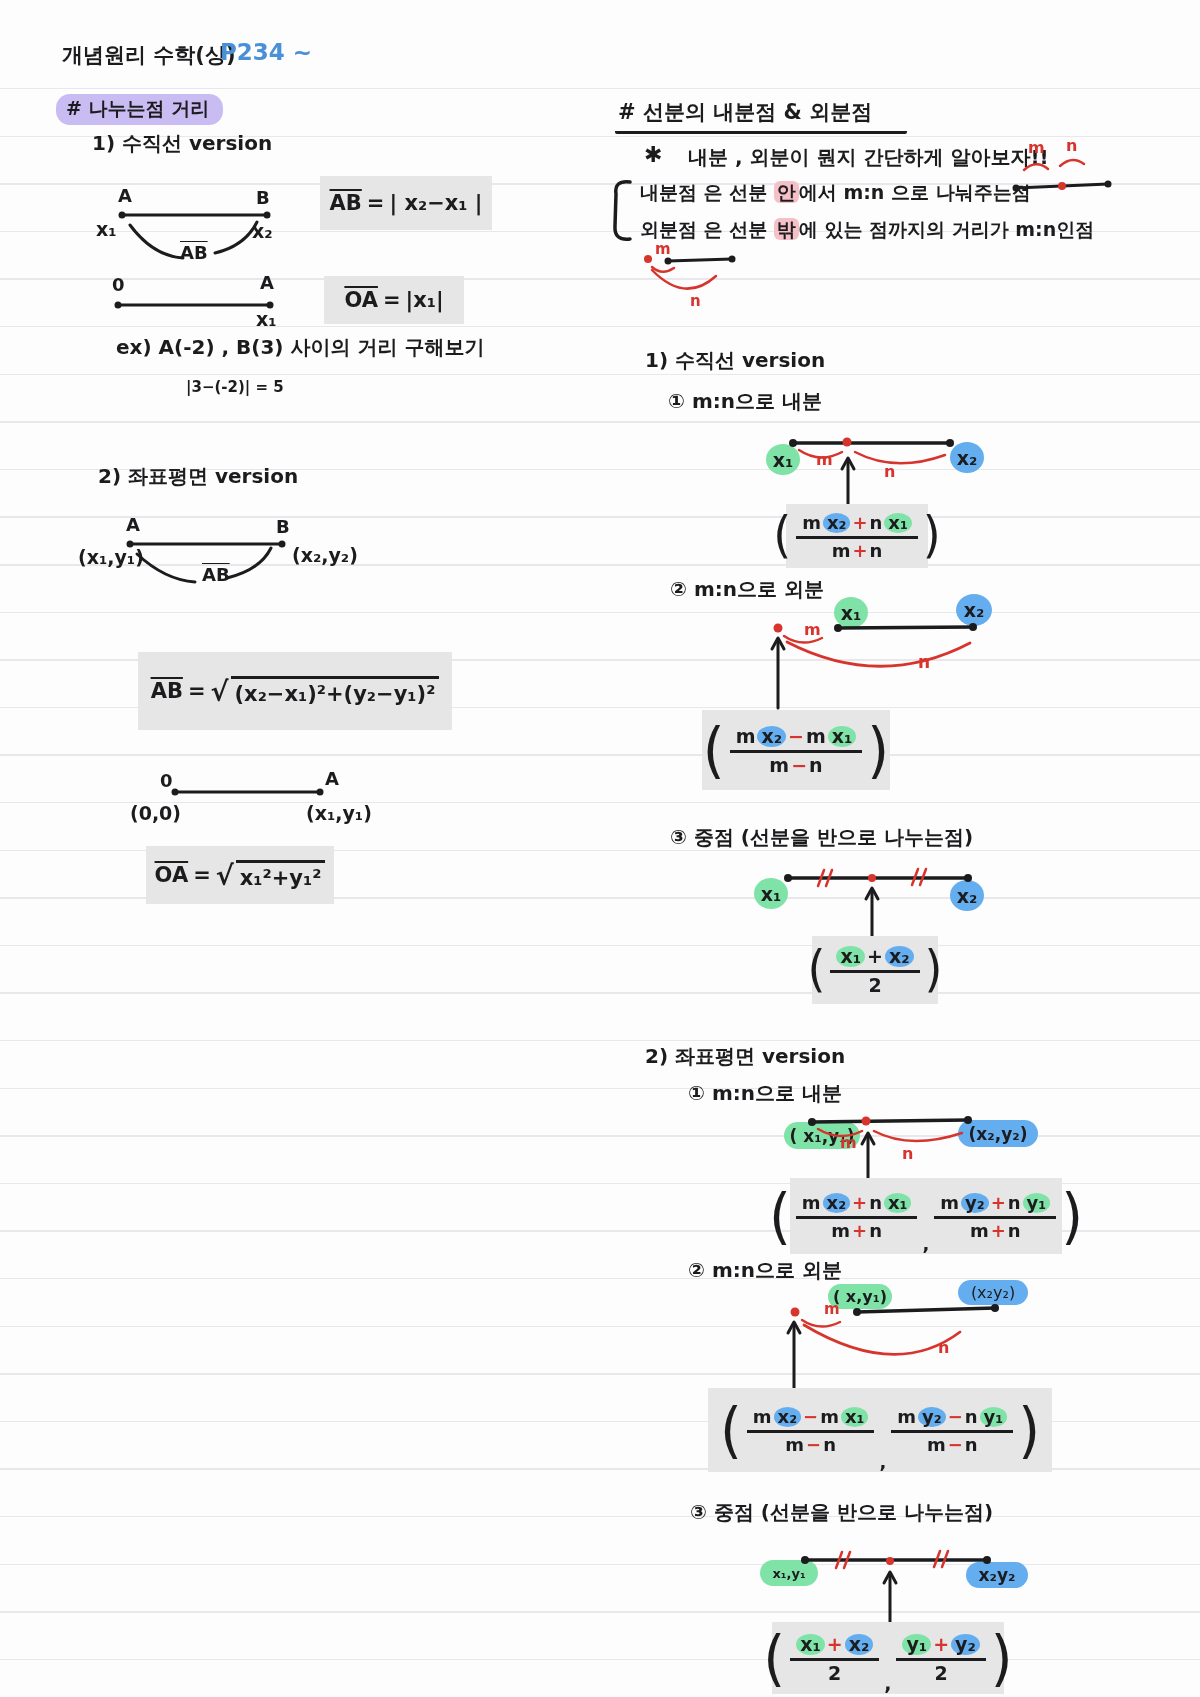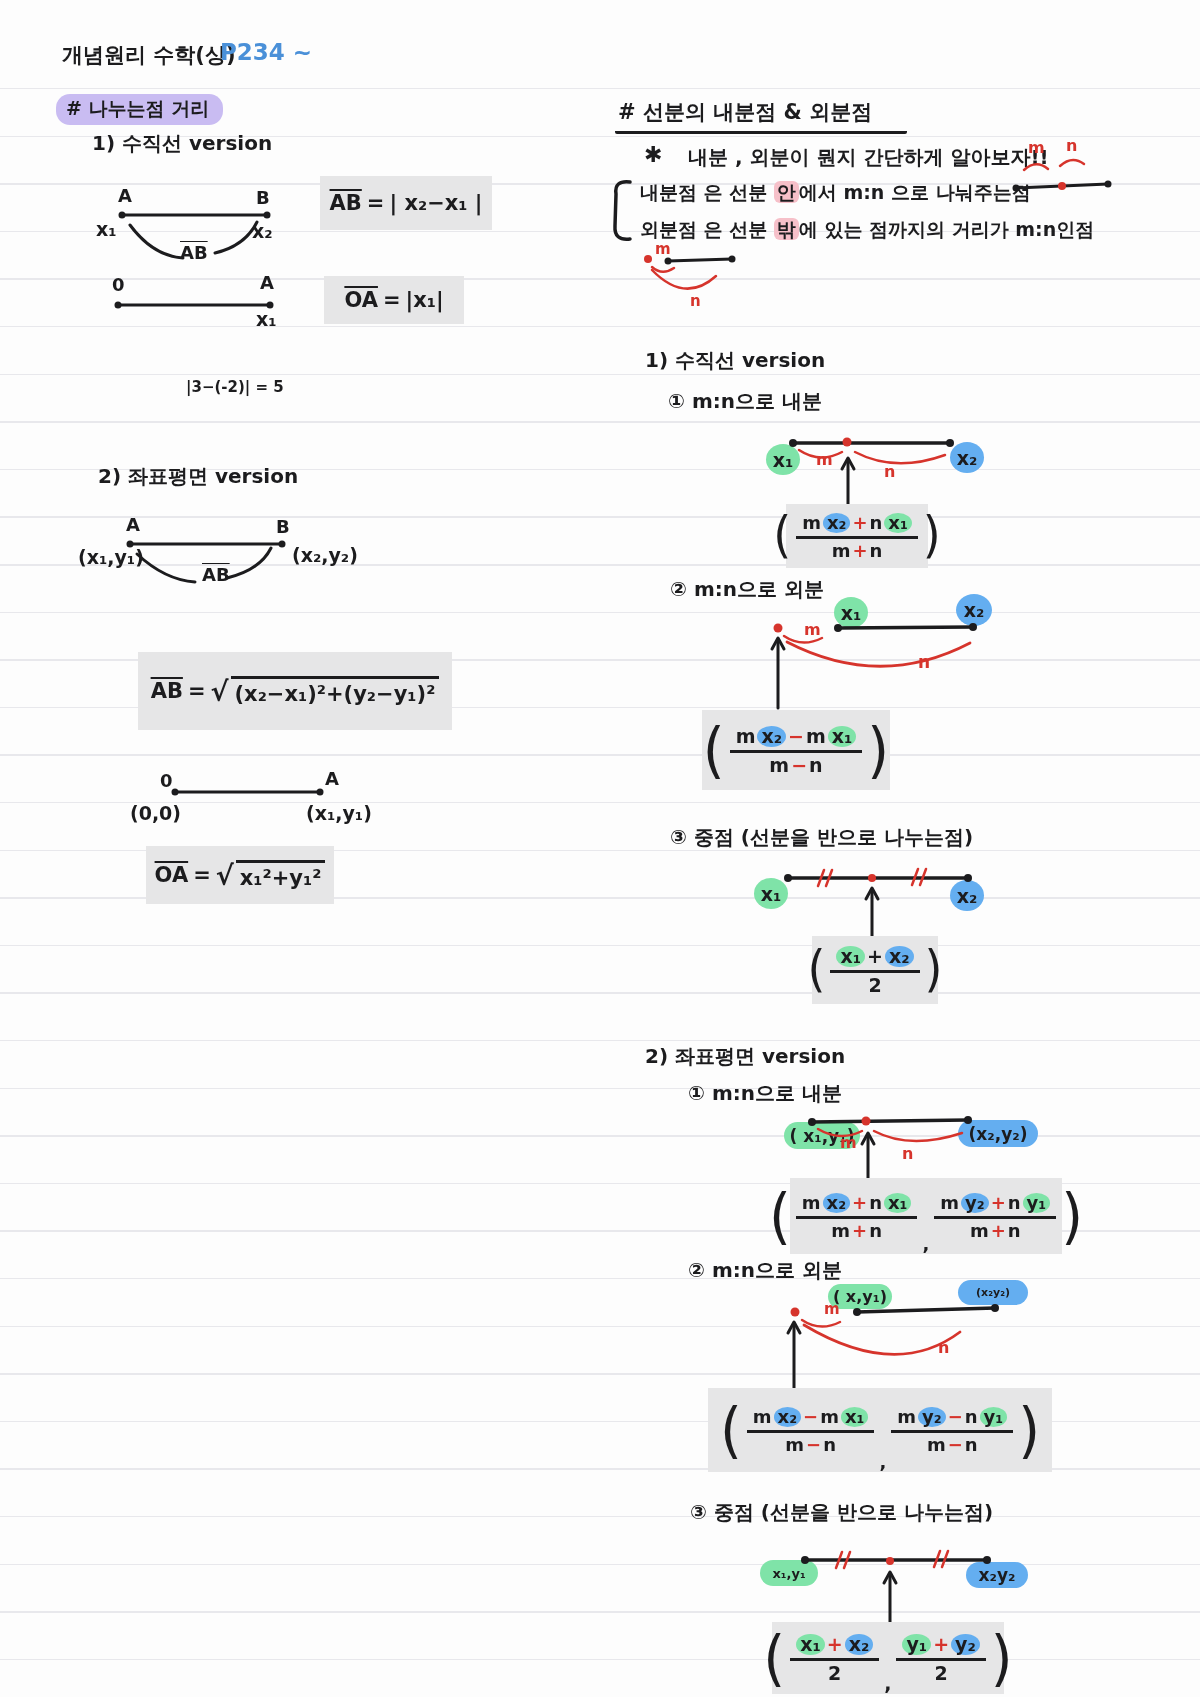--- a/index.html
+++ b/index.html
@@ -78,20 +78,21 @@
     <circle cx="8" cy="9" r="3.5" fill="#1c1c1e"></circle>
       <circle cx="160" cy="9" r="3.5" fill="#1c1c1e"></circle>
   </svg>
 
   <div class="box" style="left:324px;top:276px;width:140px;height:48px;font-size:21px;">
     <span class="b ovl">OA</span>
     <span class="b">=</span>
     <span class="b">|x₁|</span>
   </div>
 
+  <div class="t b" style="left:116px;top:335px;font-size:20px;">ex)    A(-2) , B(3)   사이의 거리 구해보기</div>
   <div class="t b" style="left:186px;top:378px;font-size:15px;">|3−(-2)| = 5</div>
 
   <div class="t b" style="left:98px;top:464px;font-size:20px;">2) 좌표평면 version</div>
 
   <div class="t b" style="left:126px;top:514px;font-size:18px;">A</div>
   <div class="t b" style="left:276px;top:516px;font-size:18px;">B</div>
   <div class="t b" style="left:78px;top:546px;font-size:19px;">(x₁,y₁)</div>
   <div class="t b" style="left:292px;top:544px;font-size:19px;">(x₂,y₂)</div>
   <div class="t b ovl" style="left:202px;top:564px;font-size:18px;">AB</div>
   <svg class="svgabs" style="left:115px;top:530px;" width="200" height="60" viewBox="0 0 200 60">
@@ -312,21 +313,21 @@
           <span>m</span>
           <span class="red">+</span>
           <span>n</span>
         </span>
     </span>
     <span class="paren big">)</span>
   </div>
 
   <div class="t b" style="left:688px;top:1258px;font-size:20px;">②  m:n으로  외분</div>
   <div class="pill g oval" style="left:828px;top:1284px;width:64px;height:25px;font-size:16px;font-weight:bold;">( x,y₁)</div>
-  <div class="pill b oval" style="left:958px;top:1280px;width:70px;height:25px;font-size:11px;font-weight:bold;">(x₂y₂)</div>
+  <div class="pill b oval" style="left:958px;top:1280px;width:70px;height:25px;font-size:16px;font-weight:normal;">(x₂y₂)</div>
   <div class="t b red" style="left:824px;top:1300px;font-size:15px;">m</div>
   <div class="t b red" style="left:938px;top:1338px;font-size:16px;">n</div>
   <svg class="svgabs" style="left:736px;top:1268px;" width="330" height="128" viewBox="0 0 330 128">
     <circle cx="59" cy="44" r="4.5" fill="#d6342c"></circle>
     <line x1="121" y1="44" x2="259" y2="40" stroke="#1c1c1e" stroke-width="3.5" stroke-linecap="round"></line>
     <circle cx="121" cy="44" r="4" fill="#1c1c1e"></circle>
       <circle cx="259" cy="40" r="4" fill="#1c1c1e"></circle>
     <path d="M66,52 Q84,64 104,54" stroke="#d6342c" stroke-width="2.5" fill="none" stroke-linecap="round"></path>
     <path d="M68,57 Q160,112 224,64" stroke="#d6342c" stroke-width="2.8" fill="none" stroke-linecap="round"></path>
     <line x1="58" y1="124" x2="58" y2="56" stroke="#1c1c1e" stroke-width="3" stroke-linecap="round"></line>

